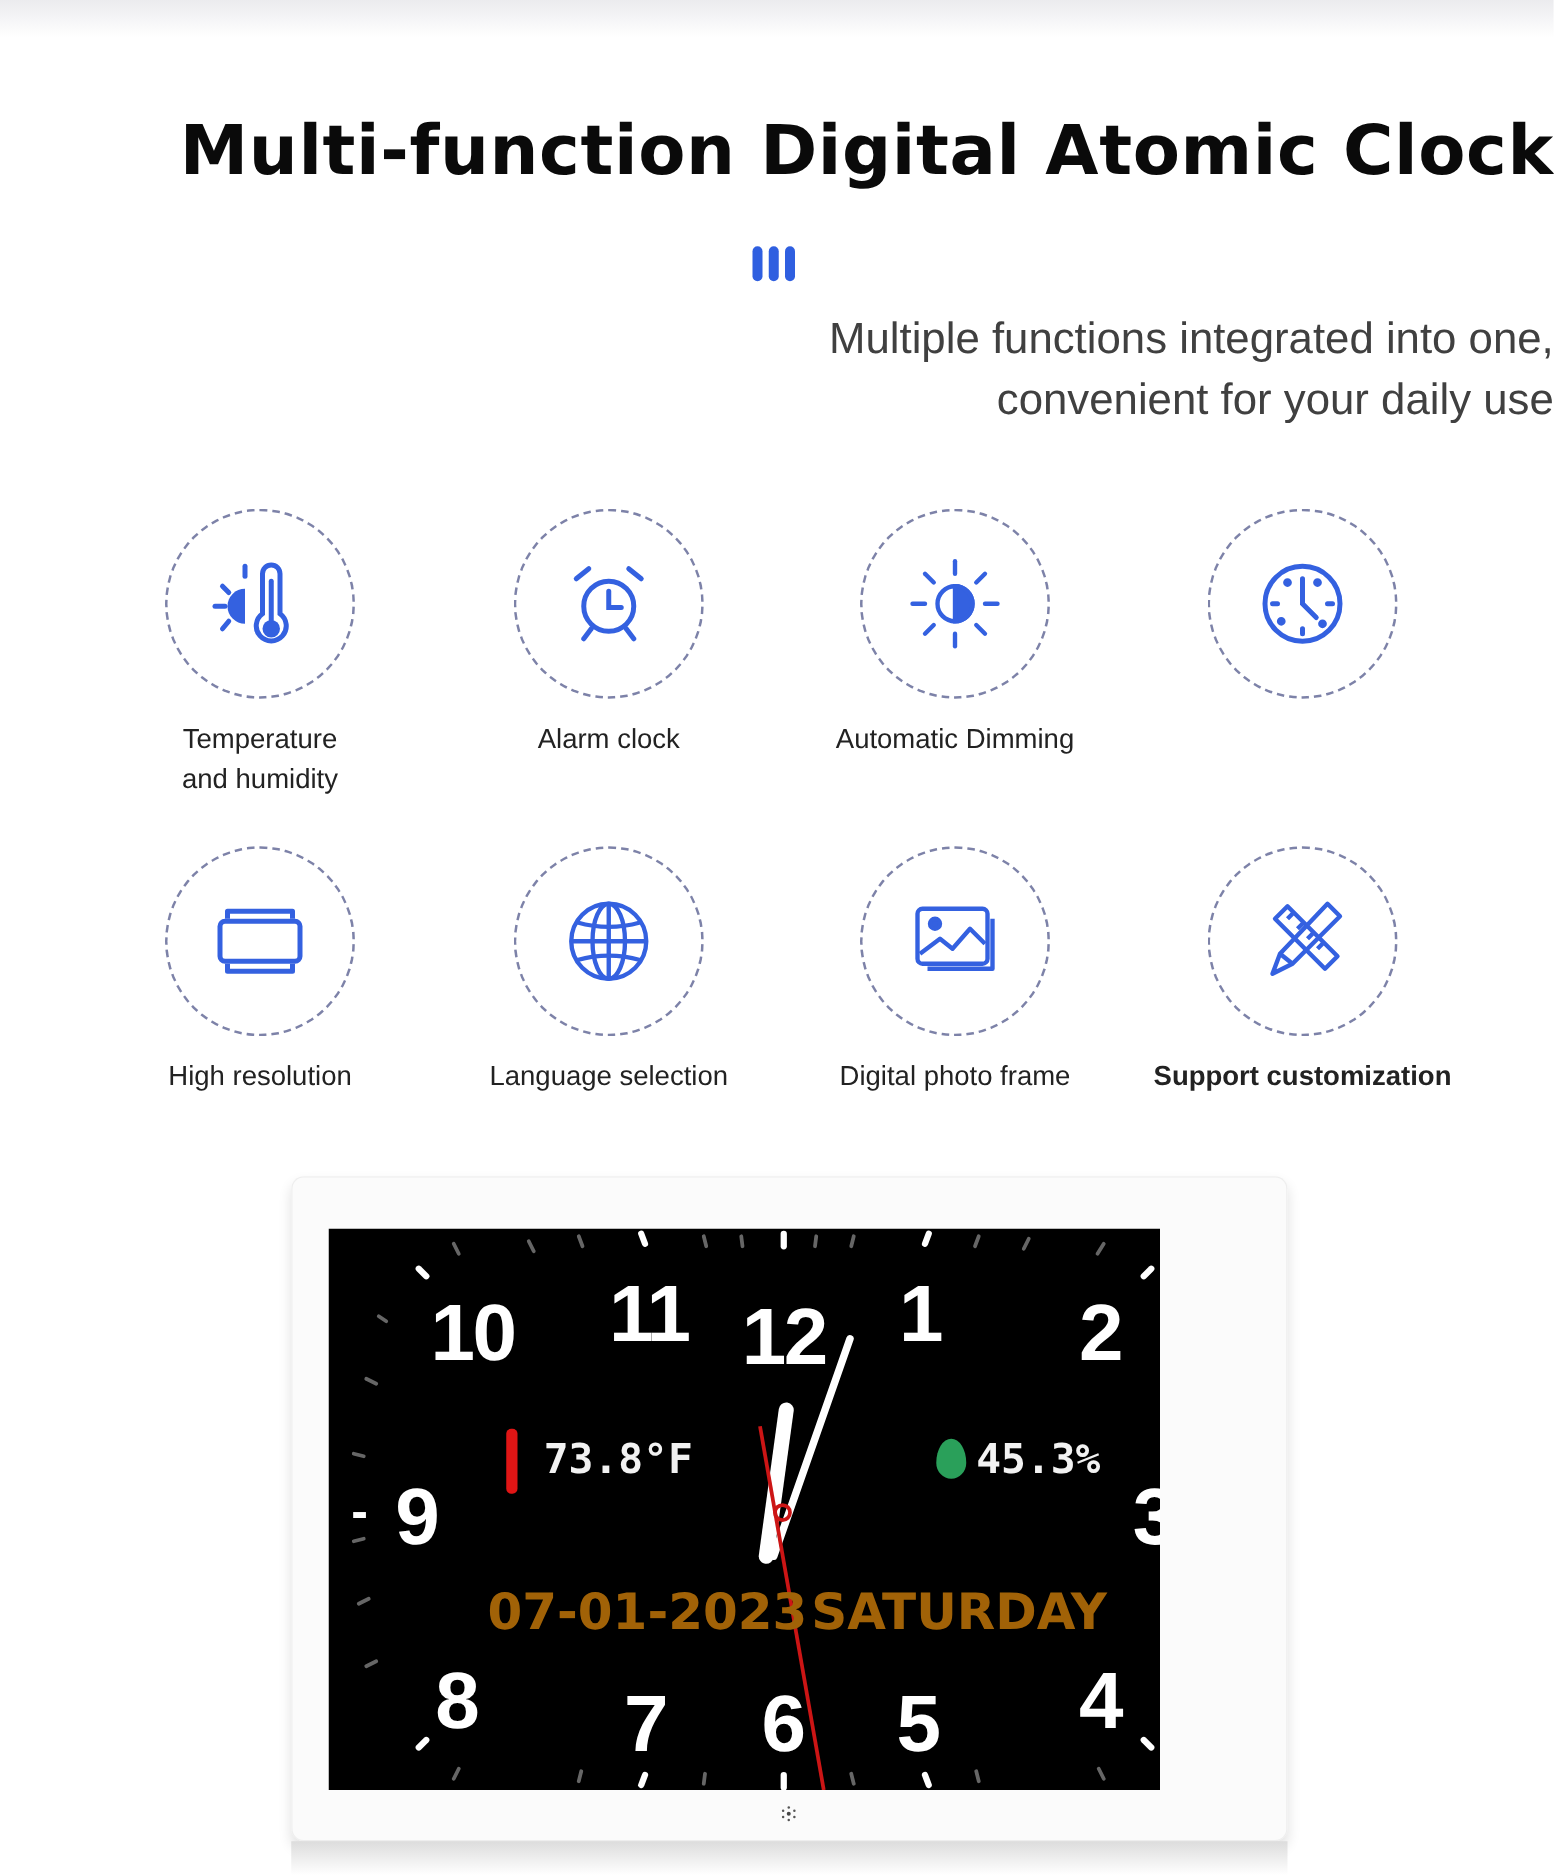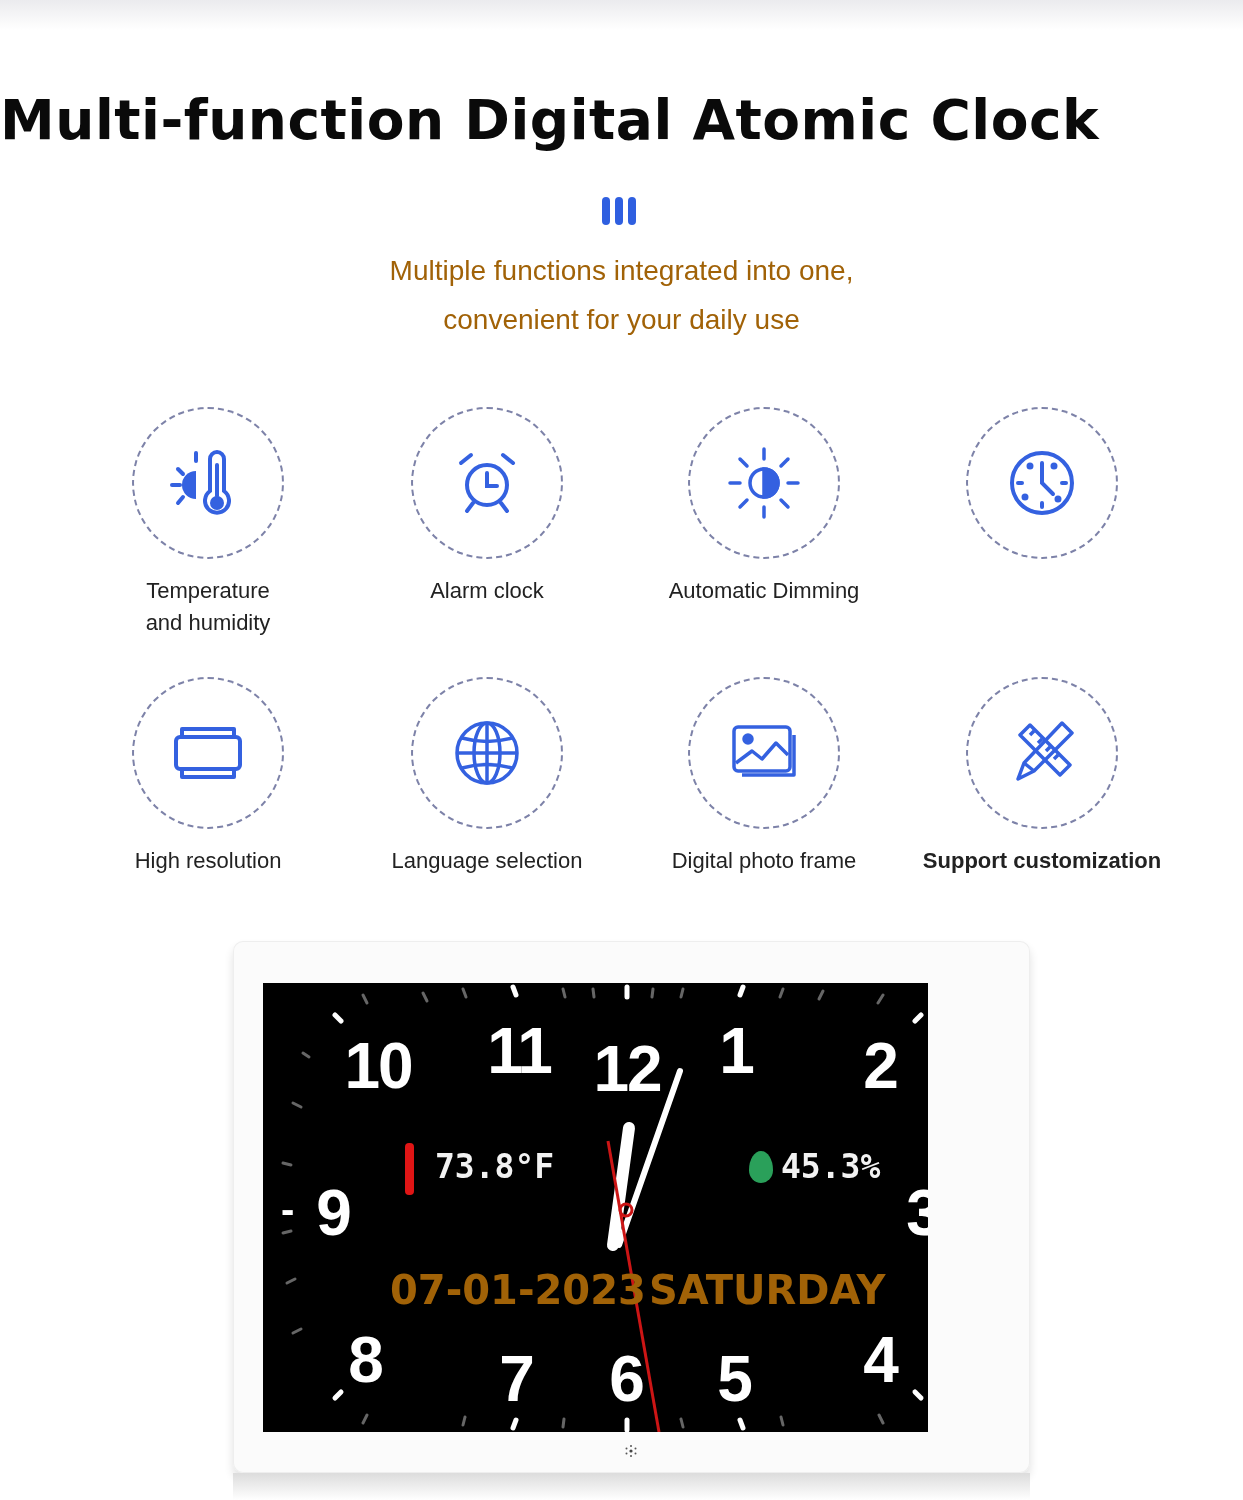--- a/index.html
+++ b/index.html
@@ -1,25 +1,25 @@
 <!DOCTYPE html>
 <html><head>
 <meta charset="utf-8">
 <style>
   html,body{margin:0;padding:0;}
   body{width:1243px;height:1500px;position:relative;background:#ffffff;overflow:hidden;
        font-family:"Liberation Sans",sans-serif;color:#111;}
   .topfade{position:absolute;left:0;top:0;width:1243px;height:30px;
        background:linear-gradient(#ebebee,#ffffff);}
-  .title{position:absolute;left:0;top:88px;width:1243px;text-align:left;
+  .title{position:absolute;left:0;top:88px;width:1243px;text-align:right;
        font-family:"DejaVu Sans",sans-serif;font-weight:bold;font-size:55px;letter-spacing:0.5px;color:#0a0a0a;}
   .bars{position:absolute;left:602px;top:197px;width:40px;height:28px;display:flex;gap:5px;}
   .bars span{display:block;width:8px;height:28px;border-radius:4px;background:#2f5fe0;}
-  .subtitle{position:absolute;left:0;top:246px;width:1243px;text-align:center;
-       font-size:28px;line-height:49px;color:#a16207;}
+  .subtitle{position:absolute;left:0;top:246px;width:1243px;text-align:right;
+       font-size:35px;line-height:49px;color:#404040;}
   .feat{position:absolute;width:260px;text-align:center;}
   .circle{margin:0 auto;width:152px;height:152px;border-radius:50%;
        border:2px dashed #7d82a8;box-sizing:border-box;display:flex;align-items:center;justify-content:center;}
   .circle svg{width:84px;height:84px;}
   .flabel{margin-top:16px;font-size:22px;line-height:32px;color:#222;text-align:center;}
   .device{position:absolute;left:233px;top:941px;width:797px;height:532px;background:#fbfbfb;
        border-radius:10px;box-shadow:0 6px 10px rgba(0,0,0,0.12), inset 0 0 0 1px #eee;}
   .screen{position:absolute;left:263px;top:983px;width:665px;height:449px;background:#000;overflow:hidden;text-align:right;}
   .num{position:absolute;color:#fff;font-family:"Liberation Sans",sans-serif;font-size:64px;font-weight:bold;
        transform:translate(-50%,-50%);letter-spacing:-2px;}

